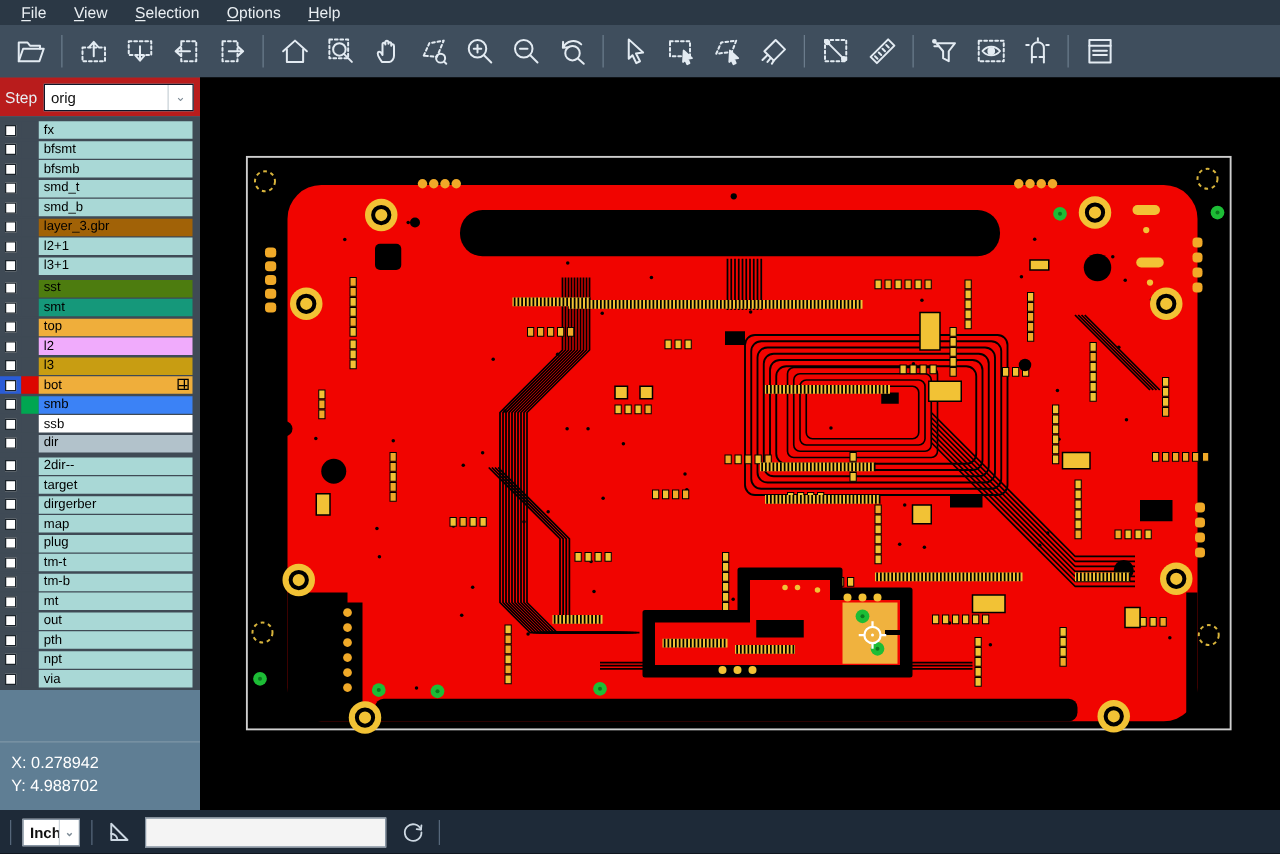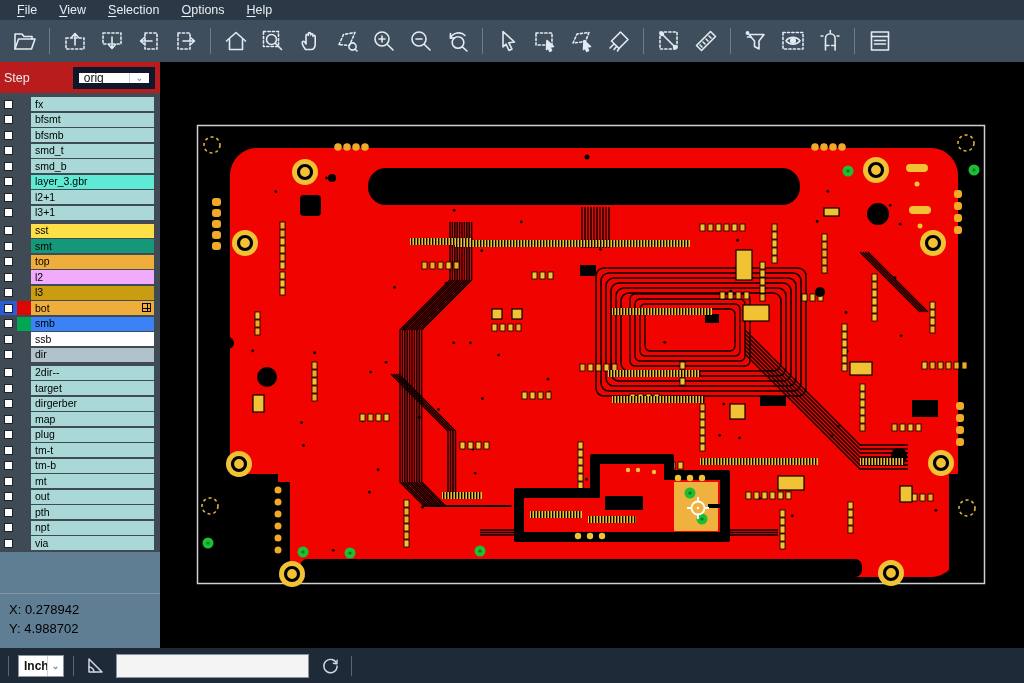--- a/index.html
+++ b/index.html
@@ -16,36 +16,36 @@
   .toolbar { height:42px; background:#3f4e5d; display:flex; align-items:center; padding-left:6px; flex:0 0 42px; }
   .tbtn { width:37px; height:34px; display:flex; align-items:center; justify-content:center; border-radius:3px; }
   .tsep { width:1px; height:26px; background:#6b7c8c; margin:0 6px; flex:0 0 1px; }
   .tbtn svg { stroke:#e3ebf2; fill:none; stroke-width:1.6; stroke-linecap:round; stroke-linejoin:round; }
 
   
   .main { flex:1 1 auto; display:flex; height:586px; }
   .sidebar { width:160px; flex:0 0 160px; background:#5f7e94; position:relative; display:flex; flex-direction:column; }
   .steprow { height:31px; background:#b91c1c; display:flex; align-items:center; padding:0 5px 0 4px; gap:5px; flex:0 0 31px; }
   .steplabel { color:#e8edf1; font-size:12.5px; }
-  .stepselect { flex:1; height:22px; background:#fff; border:6px solid #0f172a; display:flex; align-items:center; font-size:12px; color:#111; padding-left:5px; position:relative;margin-left:38px; }
+  .stepselect { flex:1; height:22px; background:#fff; border:1px solid #0f172a; display:flex; align-items:center; font-size:12px; color:#111; padding-left:5px; position:relative; }
   .stepselect .chev { position:absolute; right:0; top:0; width:20px; height:100%; border-left:1px solid #c9d2d8; display:flex; align-items:center; justify-content:center; color:#7c8a95; font-size:10px; }
 
   .rowlist { background:#3f4a55; padding-top:4px; flex:0 0 auto; }
   .lrow { display:flex; height:14px; margin-bottom:1.5px; align-items:stretch; }
   .lrow.gap { margin-top:4px; }
   .chkcell { width:17px; flex:0 0 17px; display:flex; align-items:center; justify-content:center; background:#3f4a55; }
   .chkcell.sel { background:#2a5cd7; }
   .chkbox { width:9px; height:9px; background:#fff; border:1px solid #1c242b; }
   .swcell { width:14px; flex:0 0 14px; background:#3f4a55; }
   .lbl { flex:1; margin-right:6px; font-size:10.5px; color:#000; display:flex; align-items:center; padding-left:4px; position:relative; line-height:1; }
   .gridicon { position:absolute; right:3px; top:2px; width:9px; height:9px; border:1px solid #000; display:block; }
   .gridicon:before { content:""; position:absolute; left:3.5px; top:0; width:1px; height:100%; background:#000; }
   .gridicon:after { content:""; position:absolute; top:3.5px; left:0; height:1px; width:100%; background:#000; }
 
-  .coords { position:absolute; left:0; right:0; bottom:0; border-top:1px solid #7f96a6; padding:7px 9px 9px; color:#000000; font-size:13px; line-height:1.45; background:#5f7e94; }
+  .coords { position:absolute; left:0; right:0; bottom:0; border-top:1px solid #7f96a6; padding:7px 9px 9px; color:#ffffff; font-size:13px; line-height:1.45; background:#5f7e94; }
 
   .canvas { flex:1 1 auto; background:#000; position:relative; }
   .canvas svg { position:absolute; inset:0; }
 
   
   .bottombar { height:35px; flex:0 0 35px; background:#1e2a38; display:flex; align-items:center; padding-left:8px; gap:9px; }
   .bsep { width:1px; height:20px; background:#56677a; flex:0 0 1px; }
   .unitsel { width:46px; height:22px; background:#fff; border:1px solid #8795a3; display:flex; align-items:center; font-size:12px; color:#111; padding-left:5px; position:relative;font-weight:bold; }
   .unitsel .chev { position:absolute; right:0; top:0; width:16px; height:100%; border-left:1px solid #cfd6dc; display:flex; align-items:center; justify-content:center; color:#7c8a95; font-size:9px; }
   .cmdinput { width:193px; height:24px; background:#f4f4f4; border:1px solid #8795a3; font-size:12px; padding:0 5px; color:#111; font-family:"Liberation Sans",sans-serif; }
@@ -267,42 +267,42 @@
               <span class="chkbox"></span>
             </div>
             <div class="swcell"></div>
             <div class="lbl" style="background: rgb(169, 216, 214);">smd_b</div>
           </div>
           <div class="lrow">
             <div class="chkcell">
               <span class="chkbox"></span>
             </div>
             <div class="swcell"></div>
-            <div class="lbl" style="background: #5eead4;">layer_3.gbr</div>
+            <div class="lbl" style="background: #a16207;">layer_3.gbr</div>
           </div>
           <div class="lrow">
             <div class="chkcell">
               <span class="chkbox"></span>
             </div>
             <div class="swcell"></div>
             <div class="lbl" style="background: rgb(169, 216, 214);">l2+1</div>
           </div>
           <div class="lrow">
             <div class="chkcell">
               <span class="chkbox"></span>
             </div>
             <div class="swcell"></div>
             <div class="lbl" style="background: rgb(169, 216, 214);">l3+1</div>
           </div>
           <div class="lrow gap">
             <div class="chkcell">
               <span class="chkbox"></span>
             </div>
             <div class="swcell"></div>
-            <div class="lbl" style="background: #fde047;">sst</div>
+            <div class="lbl" style="background: #4d7c0f;">sst</div>
           </div>
           <div class="lrow">
             <div class="chkcell">
               <span class="chkbox"></span>
             </div>
             <div class="swcell"></div>
             <div class="lbl" style="background: rgb(21, 152, 122);">smt</div>
           </div>
           <div class="lrow">
             <div class="chkcell">

